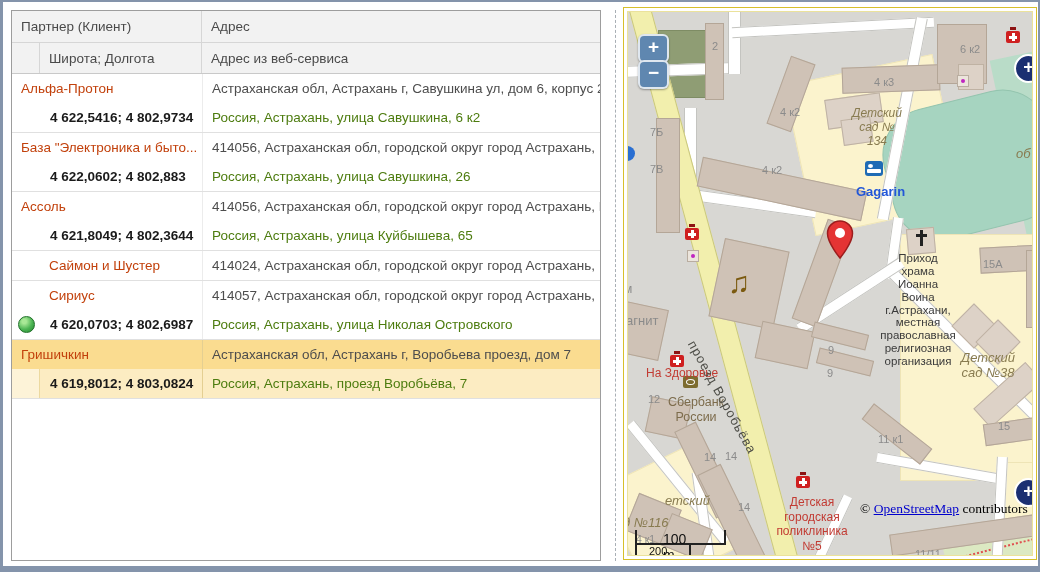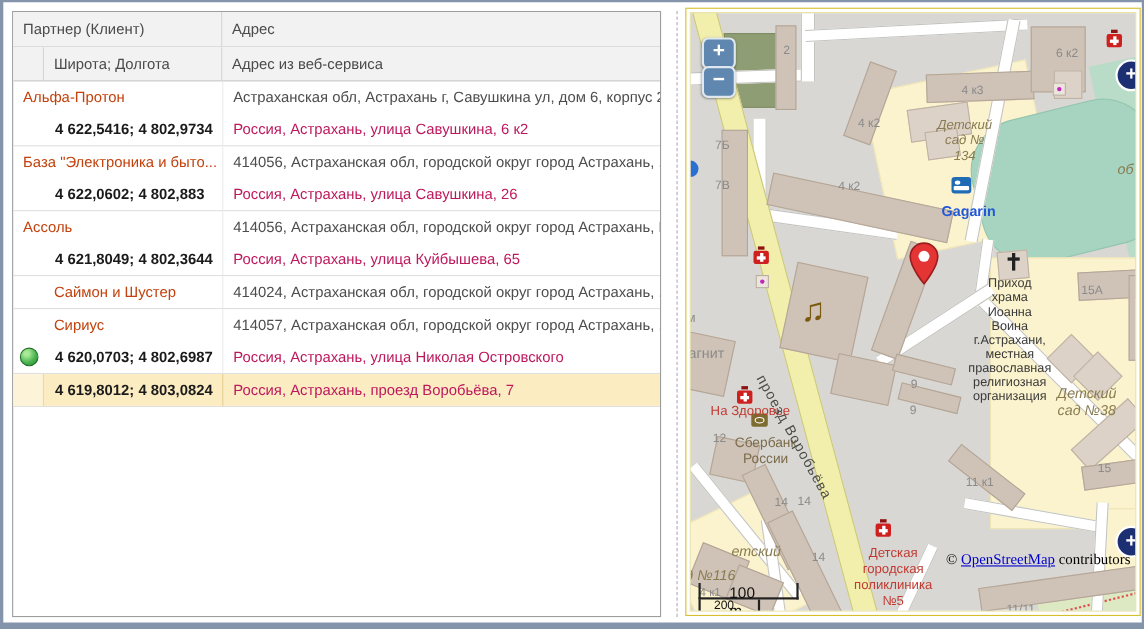--- a/index.html
+++ b/index.html
@@ -21,21 +21,21 @@
   .hc-icon{width:28px;border-right:1px solid #d6d6d6;padding-left:0;}
   .hc-coords{width:162px;border-right:1px solid #d6d6d6;}
   .line{display:flex;height:29px;align-items:center;box-sizing:border-box;}
   .group{border-bottom:1px solid #e0e0e0;}
   .cell{box-sizing:border-box;height:100%;display:flex;align-items:center;overflow:hidden;white-space:nowrap;}
   .name-cell{width:190px;padding-left:9px;color:#c2410c;}
   .name-cell.indent{padding-left:37px;}
   .addr-cell{flex:1;padding-left:9px;color:#4d4d4d;border-left:1px solid #ececec;}
   .icon-cell{width:28px;justify-content:center;}
   .coords-cell{width:162px;font-weight:bold;color:#1a1a1a;padding-left:10px;}
-  .weblink{color:#be185d;cursor:pointer;}
+  .weblink{color:#4d7c0f;cursor:pointer;}
   .geo-dot{width:17px;height:17px;border-radius:50%;
            background:radial-gradient(circle at 35% 30%,#a8e896 15%,#4db554 55%,#23872e 100%);
            border:1px solid #1f6f28;box-sizing:border-box;}
   .group.sel .name-line{background:#fadc90;}
   .group.sel .coord-line{background:#fcecc2;}
   .group.sel .icon-cell{background:#fdf3d8;border-right:1px solid #ecd9a0;}
   .group.sel .addr-cell{border-left:1px solid #e4cf92;}
 
   
   .splitter{position:absolute;left:612px;top:8px;height:551px;width:0;
@@ -175,20 +175,24 @@
             <div class="cell icon-cell">
               <div class="geo-dot"></div>
             </div>
             <div class="cell coords-cell">4 620,0703; 4 802,6987</div>
             <div class="cell addr-cell">
               <div class="weblink">Россия, Астрахань, улица Николая Островского</div>
             </div>
           </div>
         </div>
         <div class="group sel">
+          <div class="line name-line">
+            <div class="cell name-cell">Гришичкин</div>
+            <div class="cell addr-cell">Астраханская обл, Астрахань г, Воробьева проезд, дом 7</div>
+          </div>
           <div class="line coord-line">
             <div class="cell icon-cell"></div>
             <div class="cell coords-cell">4 619,8012; 4 803,0824</div>
             <div class="cell addr-cell">
               <div class="weblink">Россия, Астрахань, проезд Воробьёва, 7</div>
             </div>
           </div>
         </div>
       </div>
   </div>

